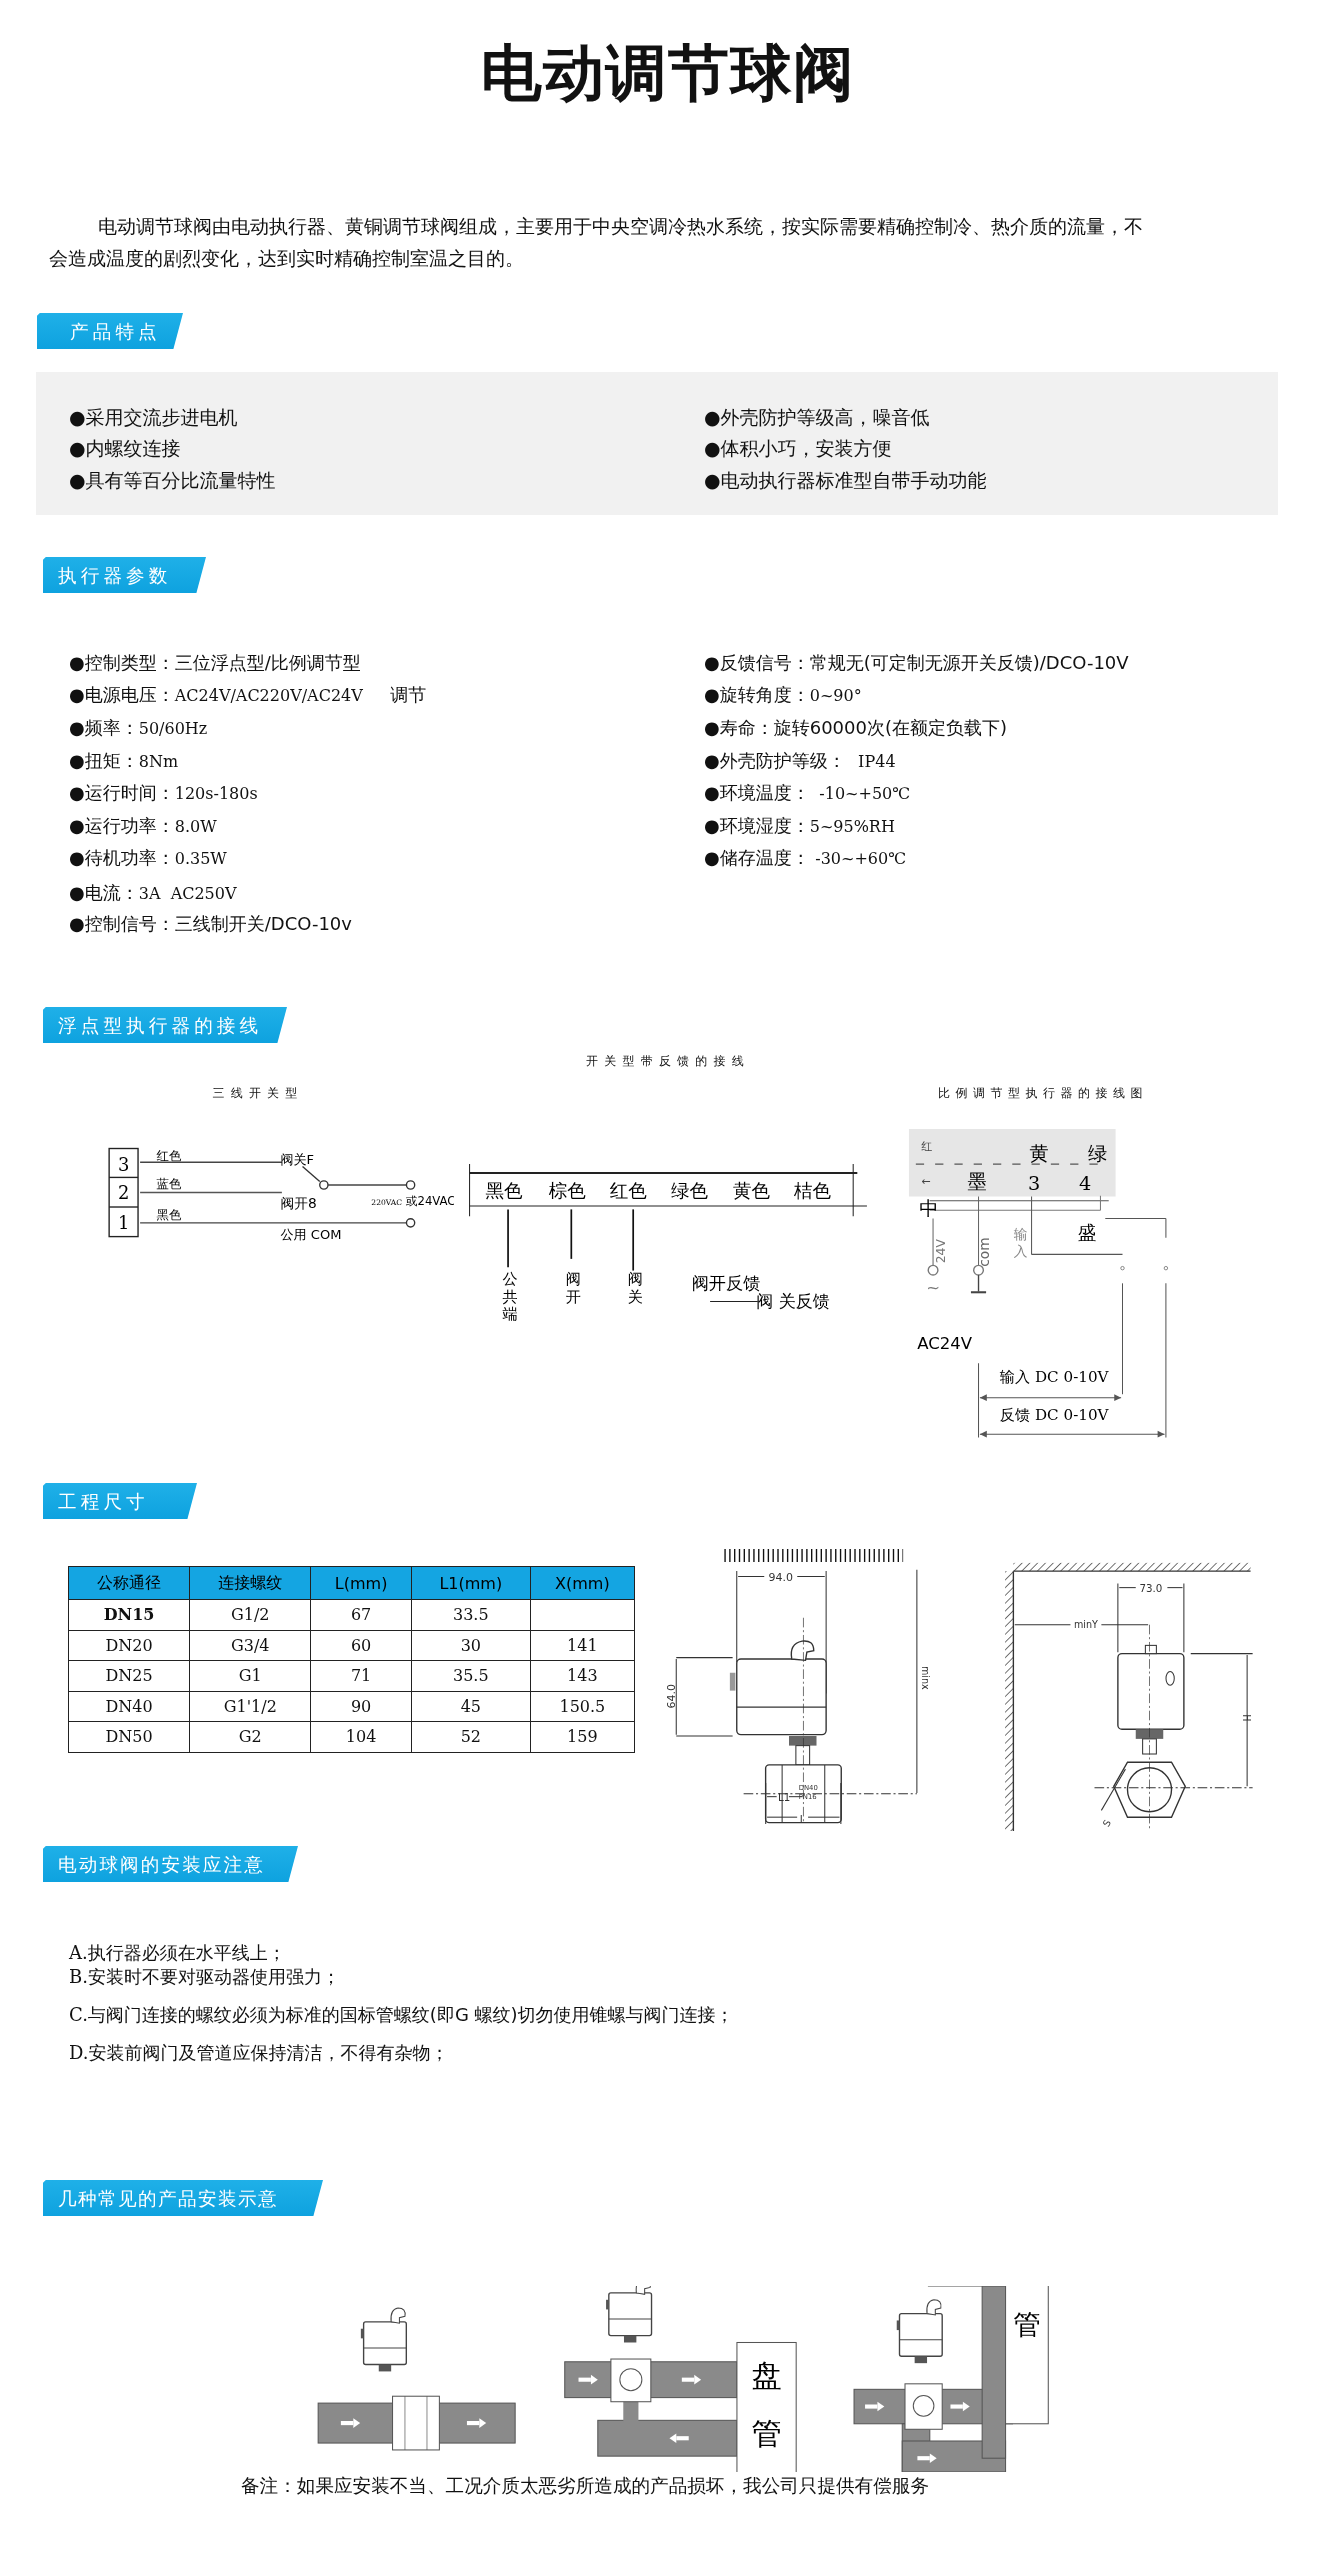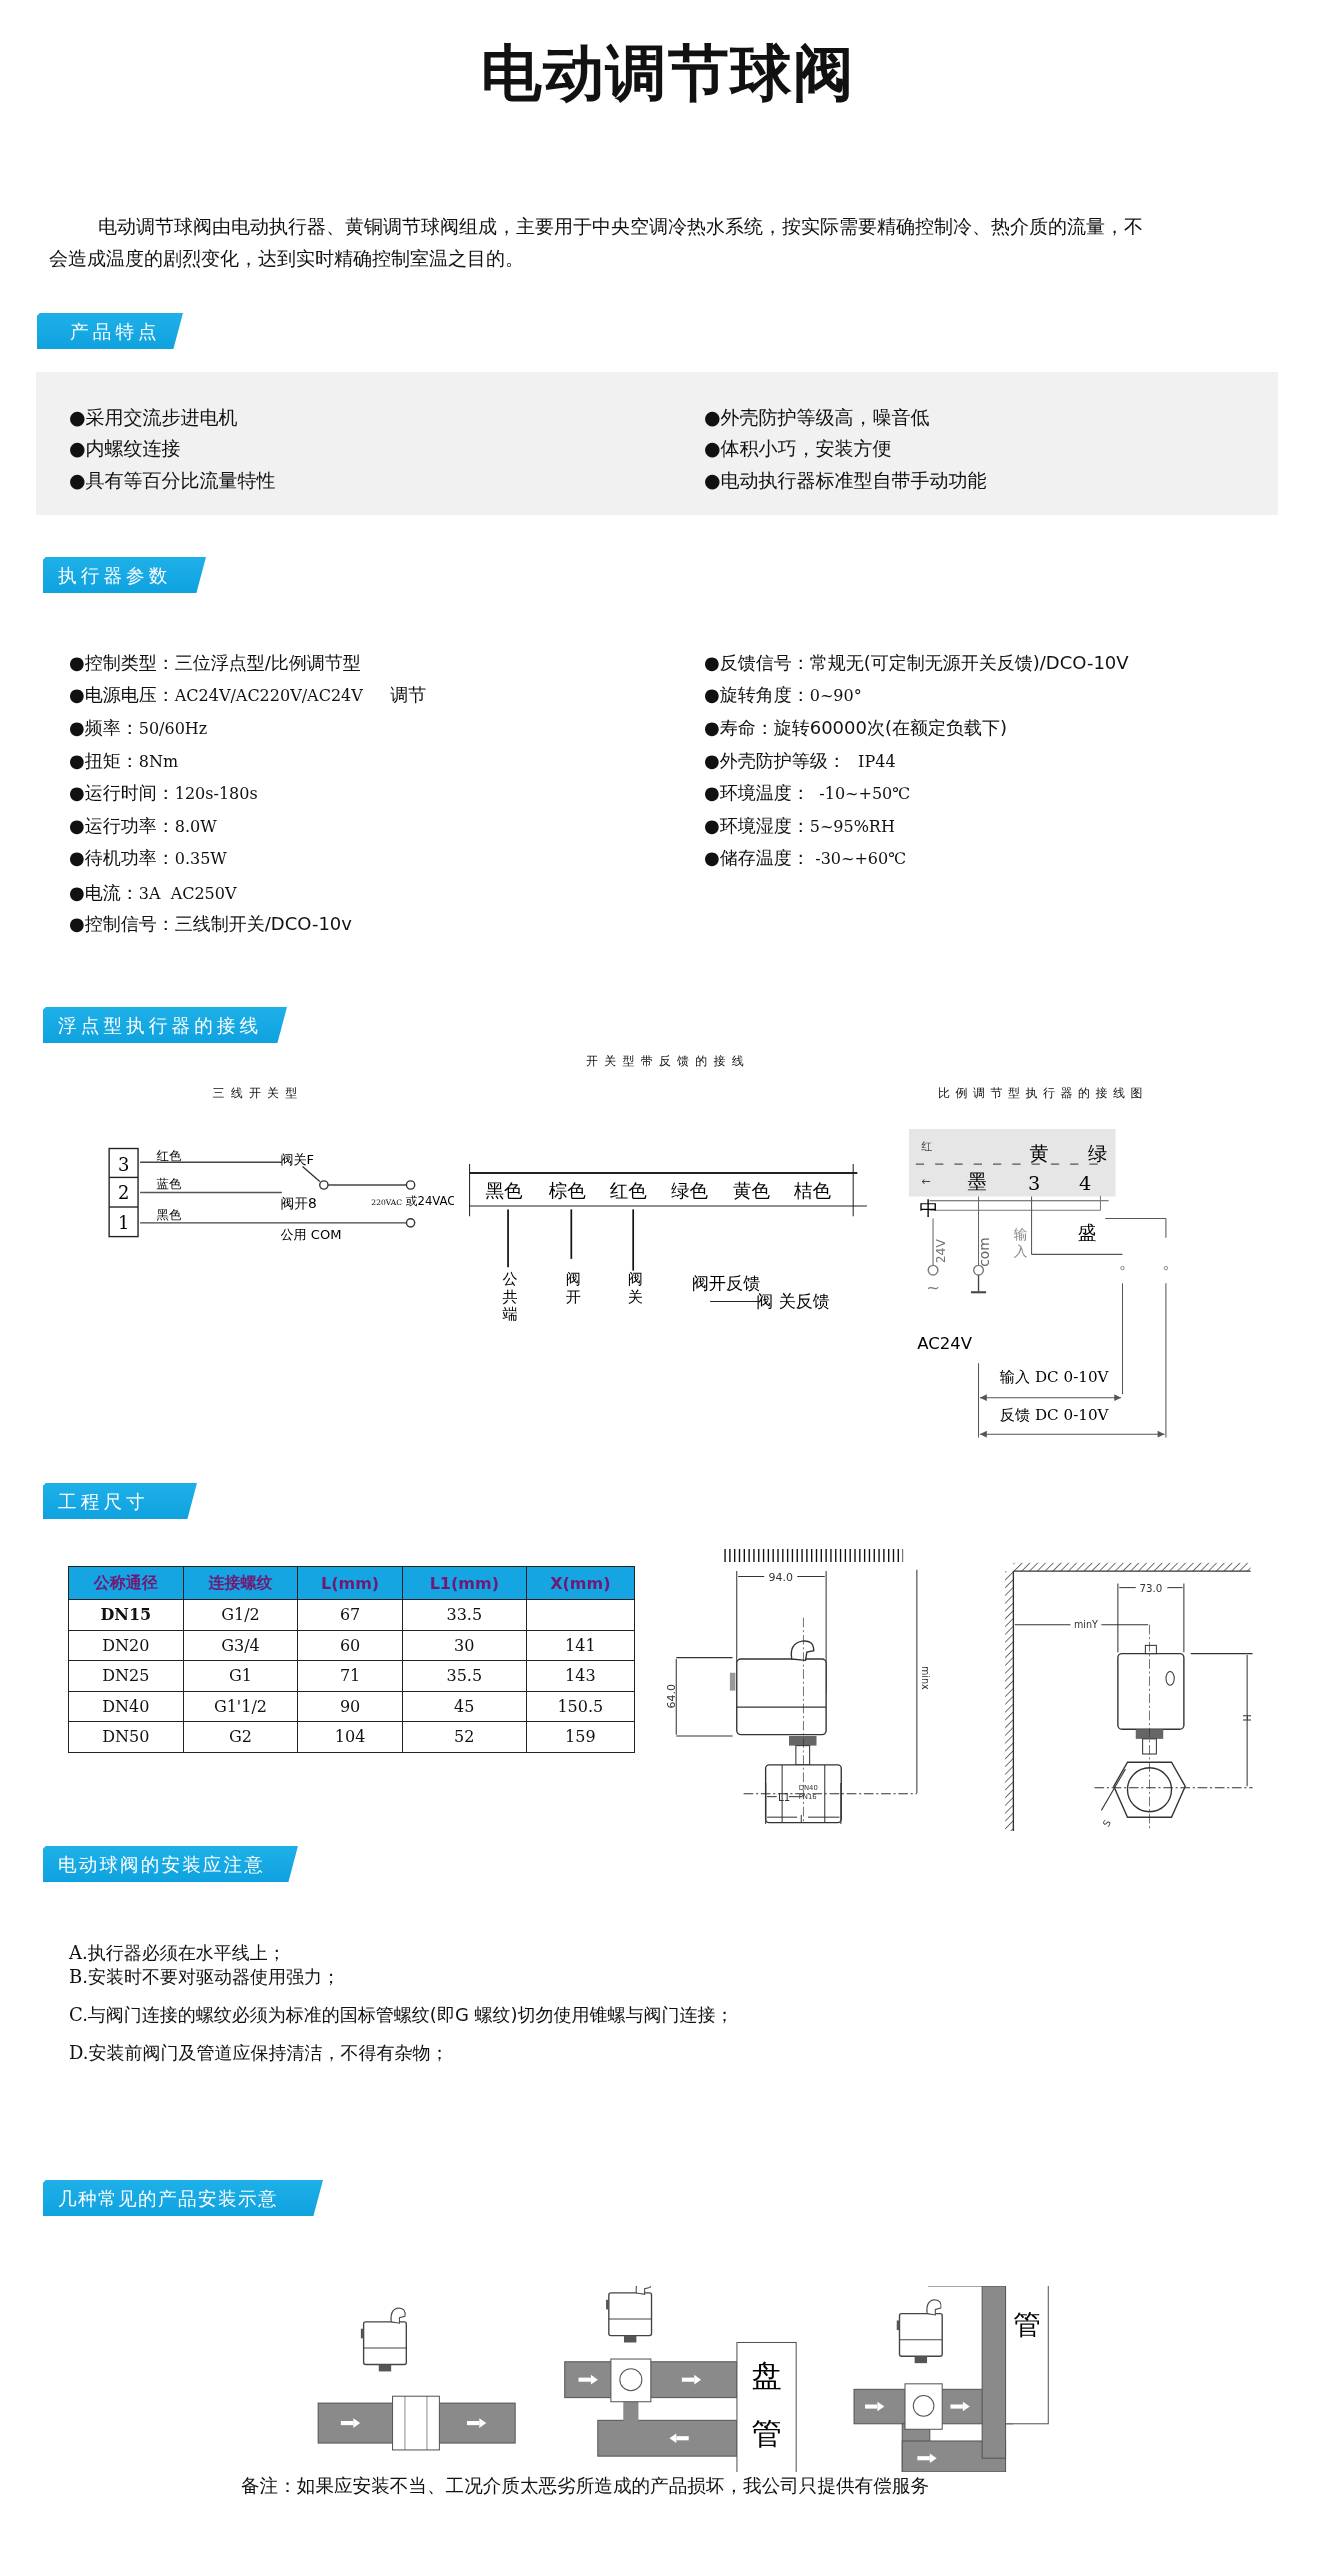--- a/index.html
+++ b/index.html
@@ -8,21 +8,21 @@
   .title{left:0;width:1336px;top:38px;text-align:center;font-size:61px;font-weight:bold;letter-spacing:1.4px;line-height:69px;}
   .intro{font-size:19px;line-height:32px;left:49px;top:210px;width:1226px;}
   .intro .ind{display:inline-block;width:49px;}
   .tab{height:36px;background:linear-gradient(180deg,#1fb0e8 0%,#0ea2df 100%);color:#fff;font-size:18.6px;line-height:38px;padding-left:15px;box-sizing:border-box;letter-spacing:4.1px;clip-path:polygon(0 2.8px,2.8px 0,100% 0,calc(100% - 9.6px) 100%,0 100%);}
   .graybox{left:36px;top:372px;width:1242px;height:143px;background:#f1f1f1;}
   .feat{font-size:19px;line-height:20.7px;white-space:nowrap;}
   .param{font-size:18px;line-height:20.7px;white-space:nowrap;}
   .param .v{font-family:"DejaVu Serif","Liberation Serif",serif;font-size:16px;}
   .subtitle{font-size:12px;letter-spacing:6.2px;white-space:nowrap;transform:translateX(-50%);}
   table.dims{border-collapse:collapse;left:68px;top:1566px;width:567px;font-family:"DejaVu Serif","Liberation Serif",serif;}
-  table.dims th{background:#14a5e2;color:#701a75;font-weight:bold;font-size:16px;height:30px;border:1px solid #222;font-family:"DejaVu Sans","Liberation Sans",sans-serif;}
+  table.dims th{background:#14a5e2;color:#000000;font-weight:normal;font-size:16px;height:30px;border:1px solid #222;font-family:"DejaVu Sans","Liberation Sans",sans-serif;}
   table.dims td{font-size:16px;text-align:center;height:27.5px;border:1px solid #222;}
   .note{font-size:18px;white-space:nowrap;}
   .note .k{font-family:"DejaVu Serif","Liberation Serif",serif;}
   .footer{left:241px;top:2473px;font-size:18.6px;white-space:nowrap;}
   svg text{font-family:"DejaVu Sans","Liberation Sans",sans-serif;}
   .serif{font-family:"DejaVu Serif","Liberation Serif",serif !important;}
 </style>
 </head>
 <body>
 

